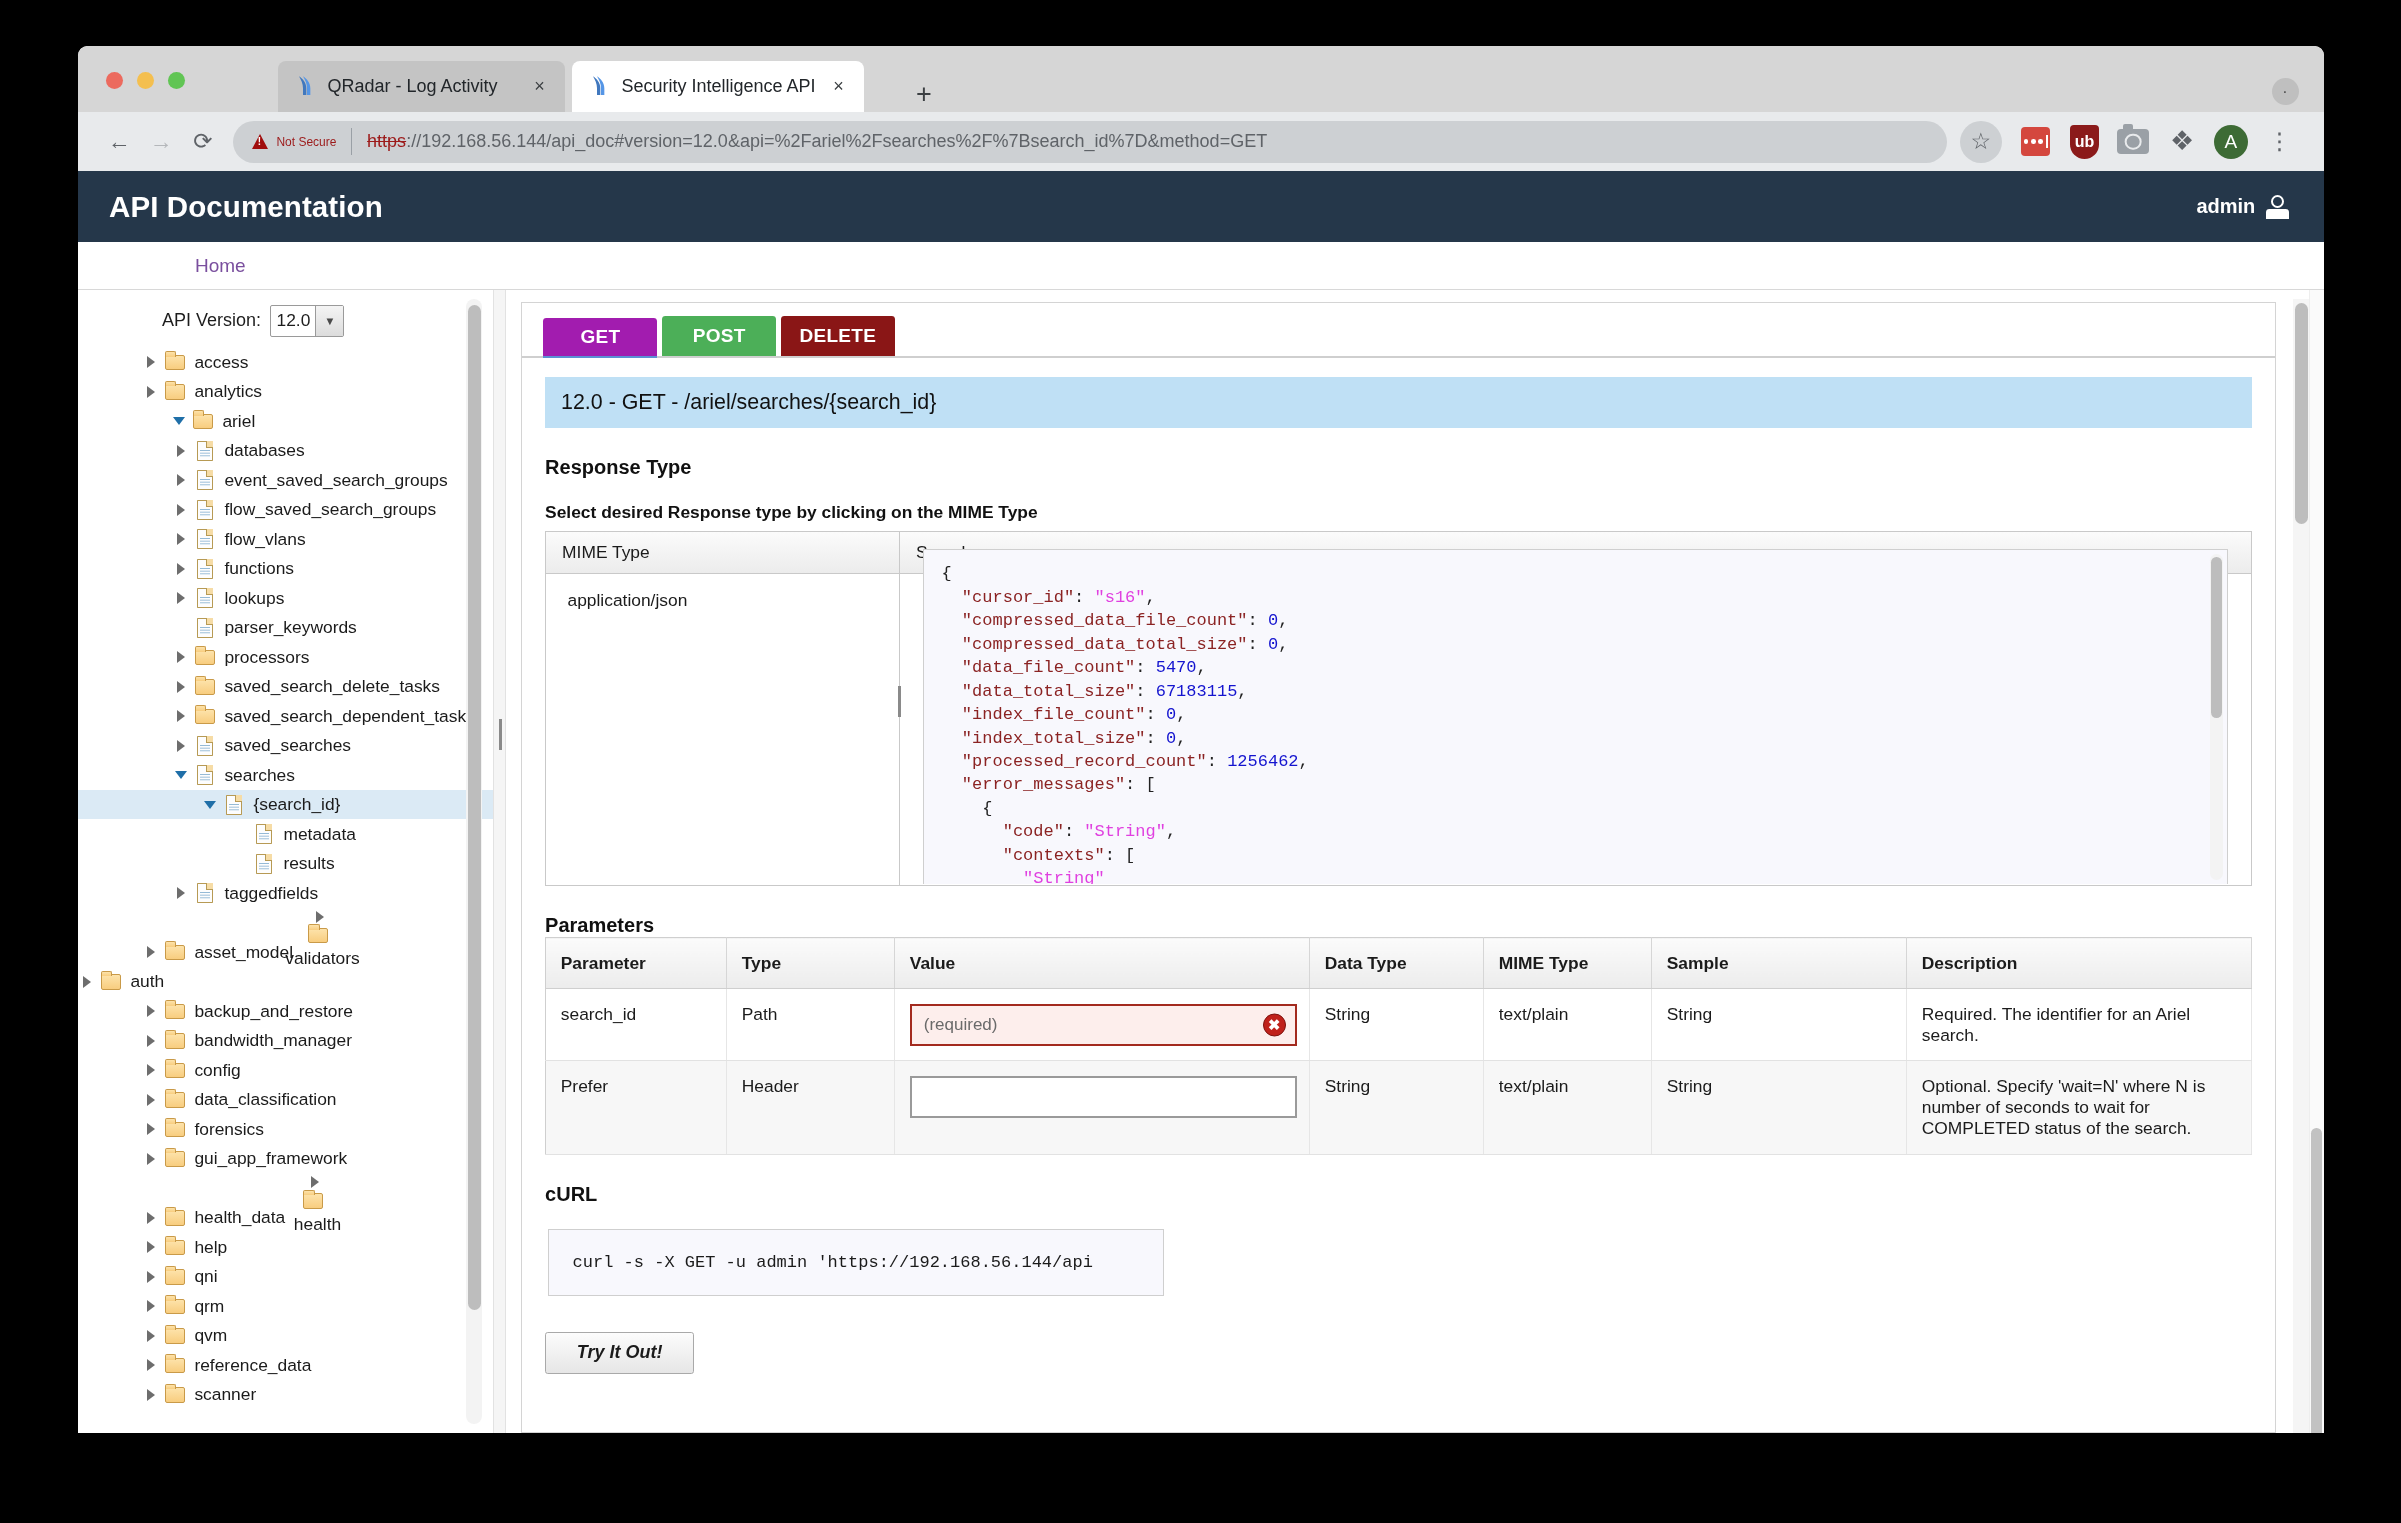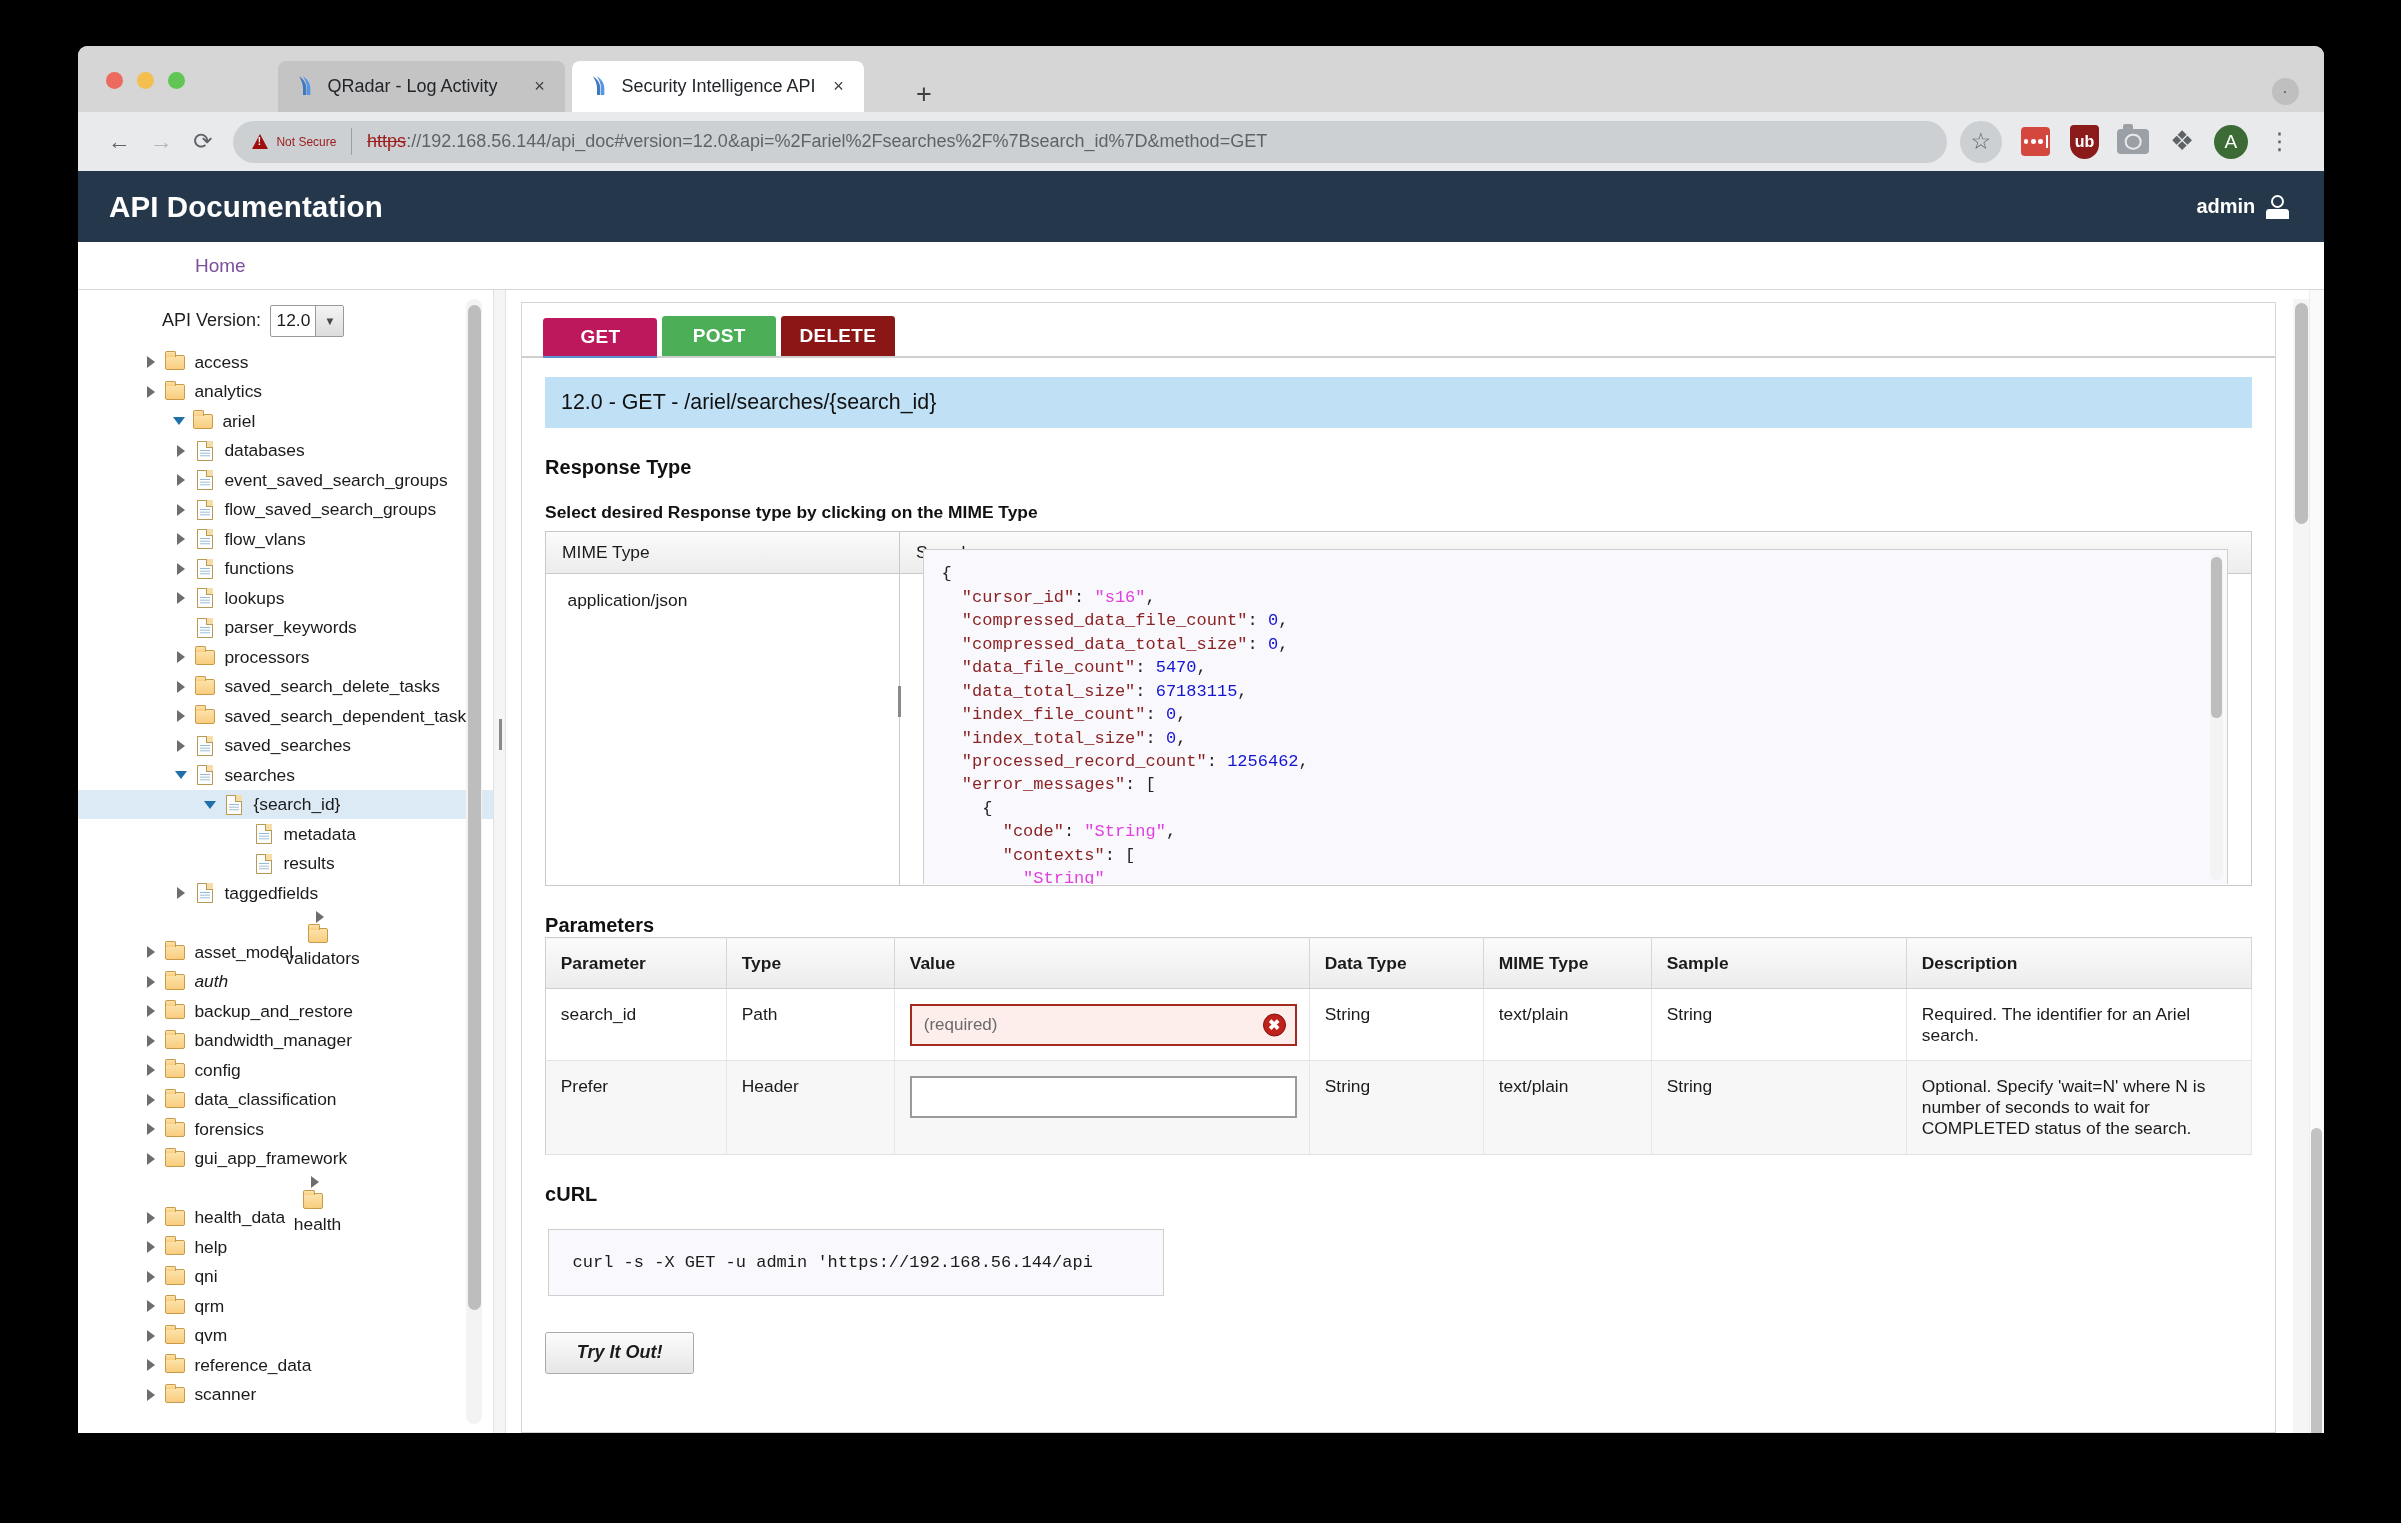--- a/index.html
+++ b/index.html
@@ -356,21 +356,21 @@
     height: 55px;
   }
   .mbtn {
     height: 40px; min-width: 114px;
     display: flex; align-items: center; justify-content: center;
     font-size: 19px; color: #ffffff; font-weight: bold;
     letter-spacing: 0.3px;
     border-radius: 3.4px 3.4px 0 0;
     margin-right: 4.7px;
   }
-  .mbtn.get    { background: #be185d; border-bottom: 2px solid #5b90d4; margin-bottom: -2px; }
+  .mbtn.get    { background: #a21caf; border-bottom: 2px solid #5b90d4; margin-bottom: -2px; }
   .mbtn.post   { background: #4caf58; }
   .mbtn.delete { background: #8a1616; }
 
   #endpoint-banner {
     margin: 19px 23px 0 23px;
     background: #bfe0f5;
     height: 51px;
     display: flex; align-items: center;
     padding-left: 16px;
     font-size: 21.4px; color: #111;
@@ -808,21 +808,21 @@
             </div>
             <div class="tnode" style="padding-left: 64px;">
               <span class="tw">
                 <span class="tri-r"></span>
               </span>
               <span class="ico">
                 <span class="ico-folder"></span>
               </span>
               <span>asset_model</span>
             </div>
-            <div class="tnode" style="padding-left: 64px; font-style: italic;">
+            <div class="tnode" style="">
               <span class="tw">
                 <span class="tri-r"></span>
               </span>
               <span class="ico">
                 <span class="ico-folder"></span>
               </span>
               <span>auth</span>
             </div>
             <div class="tnode" style="padding-left: 64px;">
               <span class="tw">

